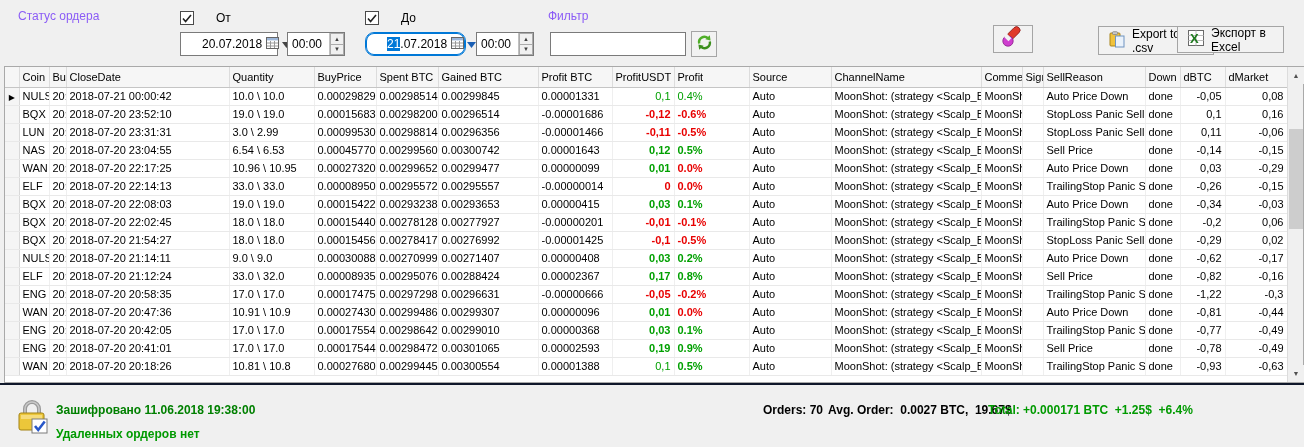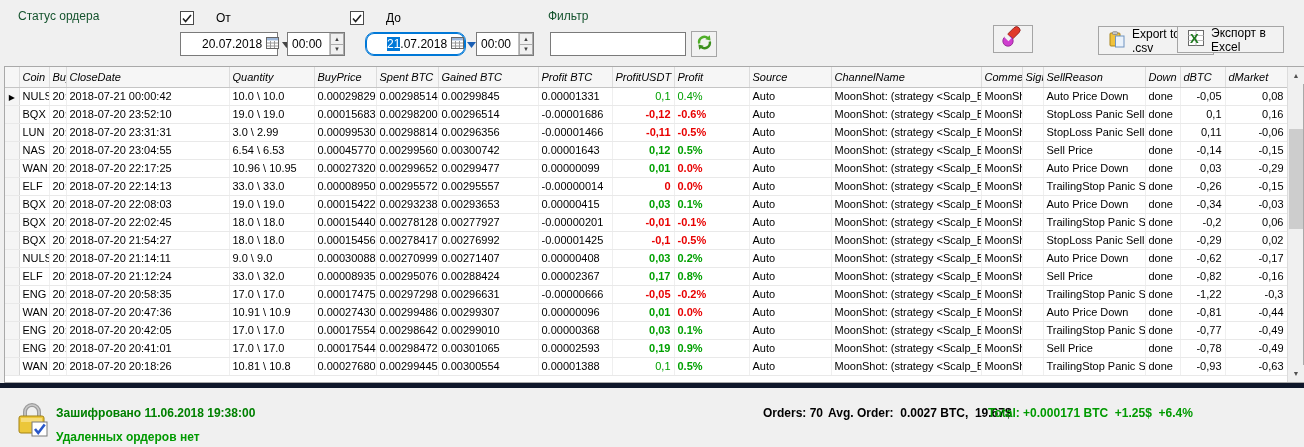--- a/index.html
+++ b/index.html
@@ -1,21 +1,21 @@
 <!DOCTYPE html>
 <html><head>
 <meta charset="utf-8">
 <style>
   * { margin:0; padding:0; box-sizing:border-box; }
   html,body { background:#f0f0f0; font-family:"Liberation Sans", sans-serif; }
   .app { position:relative; width:1304px; height:447px; background:#f0f0f0; overflow:hidden; }
 
   
   .toolbar { position:absolute; left:0; top:0; width:1304px; height:66px; background:#f0f0f0; }
-  .tb-label { position:absolute; font-size:12px; color:#14532d; white-space:nowrap; }
+  .tb-label { position:absolute; font-size:12px; color:#8b5cf6; white-space:nowrap; }
   .combo { position:absolute; left:18px; top:32px; width:135px; height:23px; background:#f0f0f0;
            border:1px solid #8e8e8e; display:flex; align-items:center; padding:0 6px; font-size:12px; cursor:default; }
   .combo .chev { margin-left:auto; }
   .cbx-wrap { position:absolute; display:flex; align-items:center; gap:22px; font-size:12px; }
   .cbx { width:14px; height:14px; background:#fff; border:1px solid #4a4a4a; display:flex; align-items:center; justify-content:center; }
   .cbx svg { display:block; }
   .date-edit { position:absolute; top:32px; height:24px; background:#fff; border:1px solid #7a7a7a;
                display:flex; align-items:center; padding:0 21px; font-size:12px; }
   .date-edit.focused { border:1px solid #0078d7; box-shadow:inset 0 0 0 1px #0078d7; }
   .date-edit .dtext { flex:1; white-space:nowrap; }
@@ -35,21 +35,21 @@
   .push-btn { position:absolute; background:#f2f2f2; border:1px solid #a5a5a5; display:flex; align-items:center;
               gap:7px; padding:0 10px; font-size:12px; color:#000; cursor:default; }
 
   
   .grid { position:absolute; left:4px; top:66px; width:1300px; height:317px; background:#fff;
           border:1px solid #a9a9a9; display:flex; }
   .grid-table-wrap { width:1282px; overflow:hidden; }
   table { border-collapse:collapse; table-layout:fixed; width:1282px; font-size:11px; }
   th { height:20px; font-weight:normal; text-align:left; background:#f6f6f6; color:#000;
        border-right:1px solid #dcdcdc; border-bottom:1px solid #c5c5c5; padding:0 3px;
-       white-space:nowrap; overflow:hidden;font-style:italic; }
+       white-space:nowrap; overflow:hidden; }
   td { height:18px; border-right:1px solid #efefef; border-bottom:1px solid #e9e9e9; padding:0 3px;
        white-space:nowrap; overflow:hidden; color:#000; }
   th:nth-child(1), td:nth-child(1) { width:14px; }
   th:nth-child(2)  { width:30px; }  th:nth-child(3)  { width:17px; }
   th:nth-child(4)  { width:163px; } th:nth-child(5)  { width:85px; }
   th:nth-child(6)  { width:62px; }  th:nth-child(7)  { width:62px; }
   th:nth-child(8)  { width:100px; } th:nth-child(9)  { width:74px; }
   th:nth-child(10) { width:62px; }  th:nth-child(11) { width:75px; }
   th:nth-child(12) { width:82px; }  th:nth-child(13) { width:150px; }
   th:nth-child(14) { width:41px; }  th:nth-child(15) { width:21px; }
@@ -64,21 +64,21 @@
 
   
   .vscroll { width:16px; background:#f0f0f0; border-left:1px solid #dcdcdc; position:relative; }
   .sb-btn { position:absolute; left:0; width:16px; height:17px; background:#f0f0f0; display:flex;
             align-items:center; justify-content:center; font-size:7px; color:#505050; }
   .sb-up { top:0; } .sb-down { bottom:0; }
   .sb-thumb { position:absolute; left:1px; width:14px; top:62px; height:100px; background:#cdcdcd; }
 
   
   .footer { position:absolute; left:0; top:383px; width:1304px; height:64px; background:#f0f0f0;
-            border-top:5px solid #0f172a; }
+            border-top:2px solid #0f172a; }
   .f-line { position:absolute; font-size:12px; font-weight:bold; white-space:pre; }
   .f-enc   { left:56px; top:18px; color:#008000; }
   .f-del   { left:56px; top:42px; color:#009a00; }
   .f-orders{ left:763px; top:18px; color:#000; }
   .f-avg   { left:828px; top:18px; color:#000; }
   .f-total { left:988px; top:18px; color:#009a00; }
   .lock { position:absolute; left:14px; top:12px; }
 </style>
 </head>
 <body>
@@ -116,21 +116,21 @@
       </span>
     </div>
     <div class="time-edit" style="left:287px;">
       <span class="tval">00:00</span>
       <span class="spin">
         <div>▲</div>
         <div>▼</div>
       </span>
     </div>
 
-    <div class="cbx-wrap" style="left:350px; top:11px;">
+    <div class="cbx-wrap" style="left:365px; top:11px;">
       <span class="cbx">
         <svg width="10" height="9" viewBox="0 0 10 9">
             <polyline points="1,4.5 3.6,7.5 9,1" fill="none" stroke="#222" stroke-width="1.6"></polyline>
           </svg>
       </span>
       <span>До</span>
     </div>
     <div class="date-edit focused" style="left:365px; width:101px;border-radius:9px;">
       <span class="dtext"><span class="sel">21</span><span>.07.2018</span></span>
       <span class="cal-ico">

